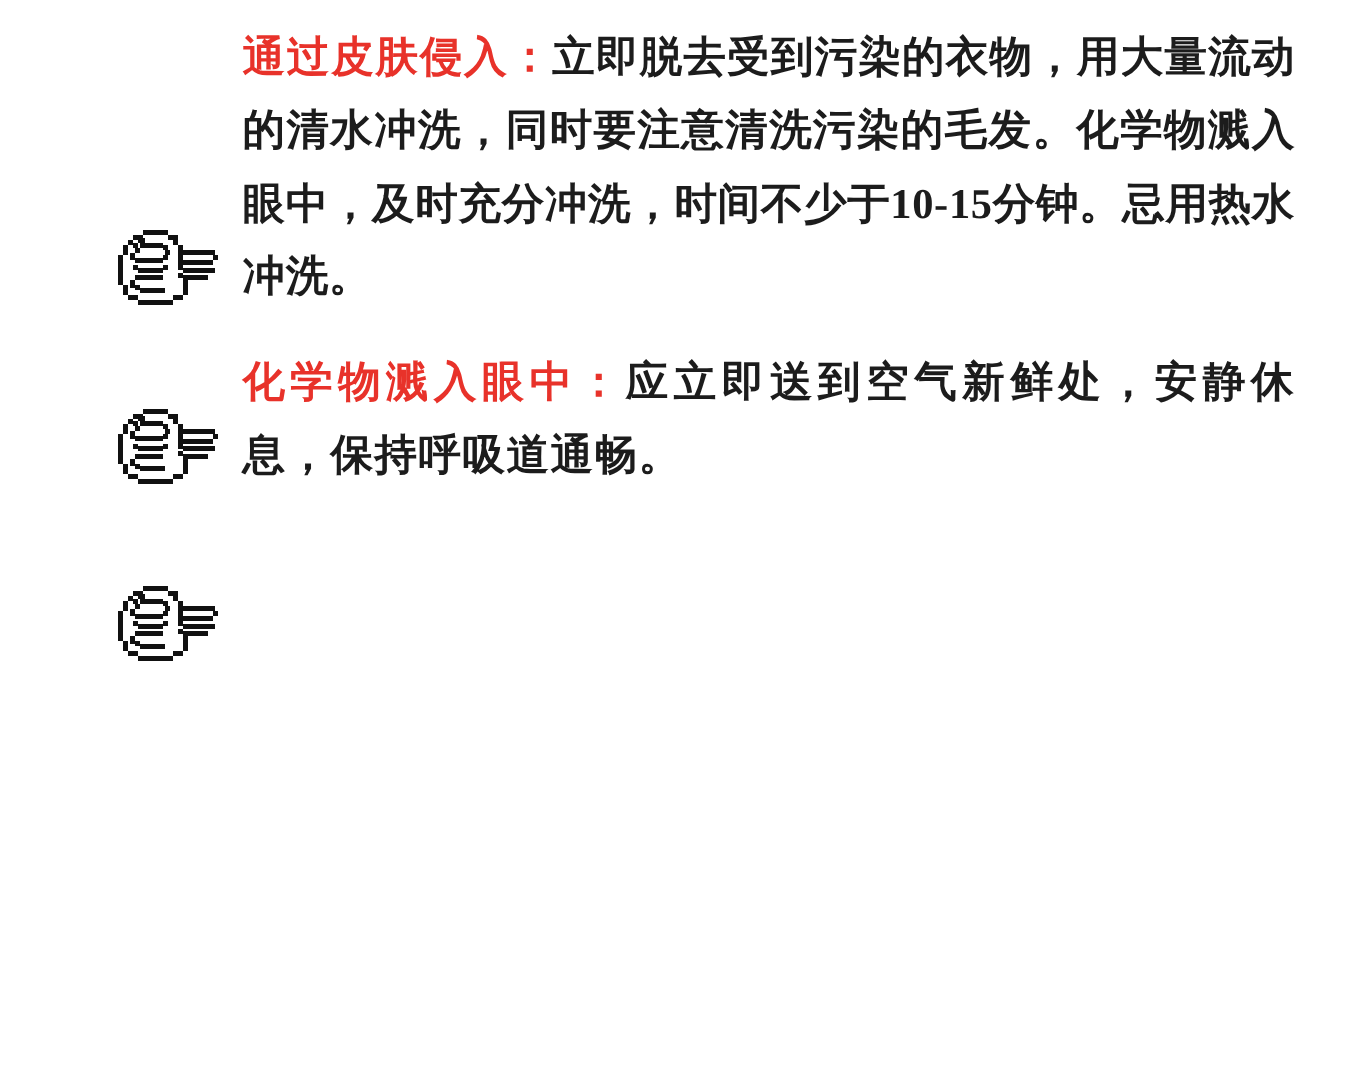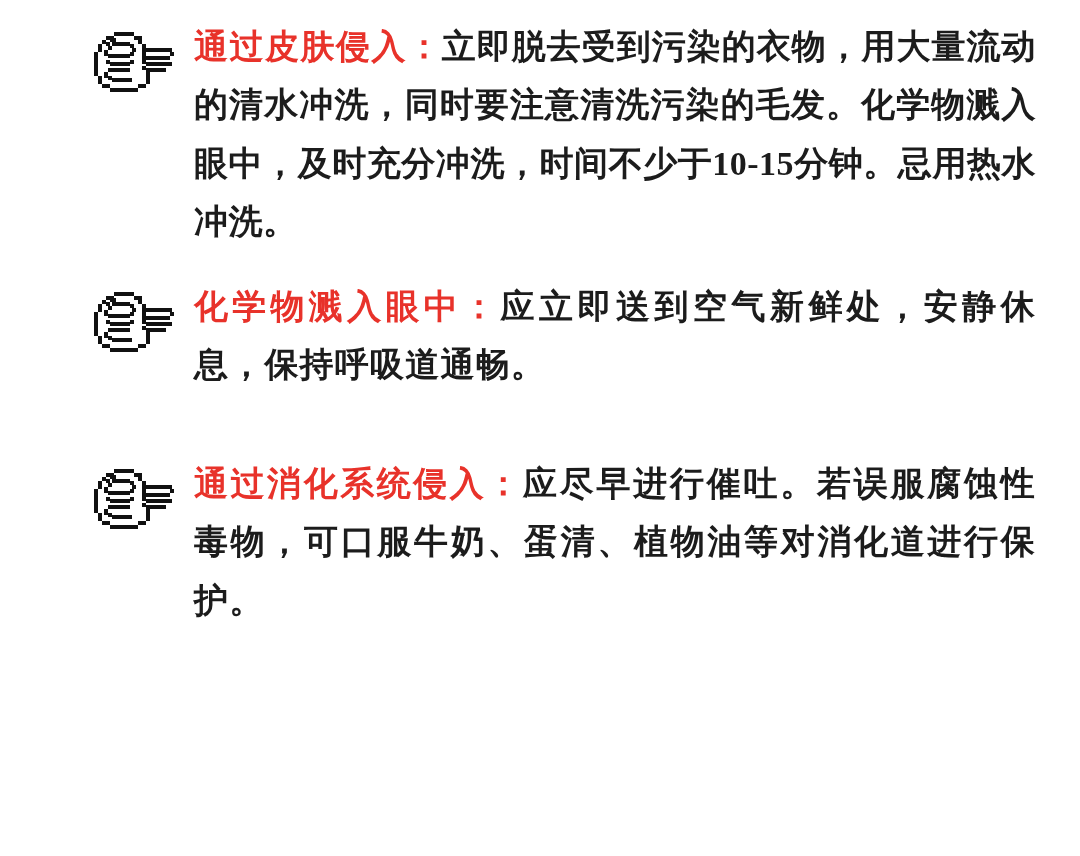--- a/index.html
+++ b/index.html
@@ -16,21 +16,21 @@
   .page {
     position: relative;
     width: 1080px;
     height: 856px;
     background: #ffffff;
     box-sizing: border-box;
     padding: 18px 44px 10px 44px;
   }
   .entry {
     display: flex;
-    align-items: flex-start;
+    align-items: flex-end;
     width: 100%;
   }
   .entry + .entry {
     margin-top: 26px;
   }
   .bullet-cell {
     flex: 0 0 150px;
     display: flex;
     justify-content: flex-start;
     align-items: flex-start;
@@ -246,18 +246,15 @@
             <rect x="24" y="34" width="20" height="4"></rect>
             <rect x="44" y="32" width="4" height="4"></rect>
             <rect x="22" y="40" width="22" height="4"></rect>
             <rect x="18" y="44" width="4" height="6"></rect>
             <rect x="22" y="48" width="4" height="4"></rect>
             <rect x="26" y="50" width="20" height="4"></rect>
           </g>
         </svg>
       </span>
     </div>
-    <div class="text-cell">
-      <p class="para"><span class="lead">通过消化系统侵入</span><span class="colon">：</span><span class="body-text">应尽早进行催吐。若误服腐蚀性毒物，可口服牛奶、蛋清、植物油等对消化道进行保护。</span></p>
-    </div>
   </div>
 
 </div>
 
 </body></html>

